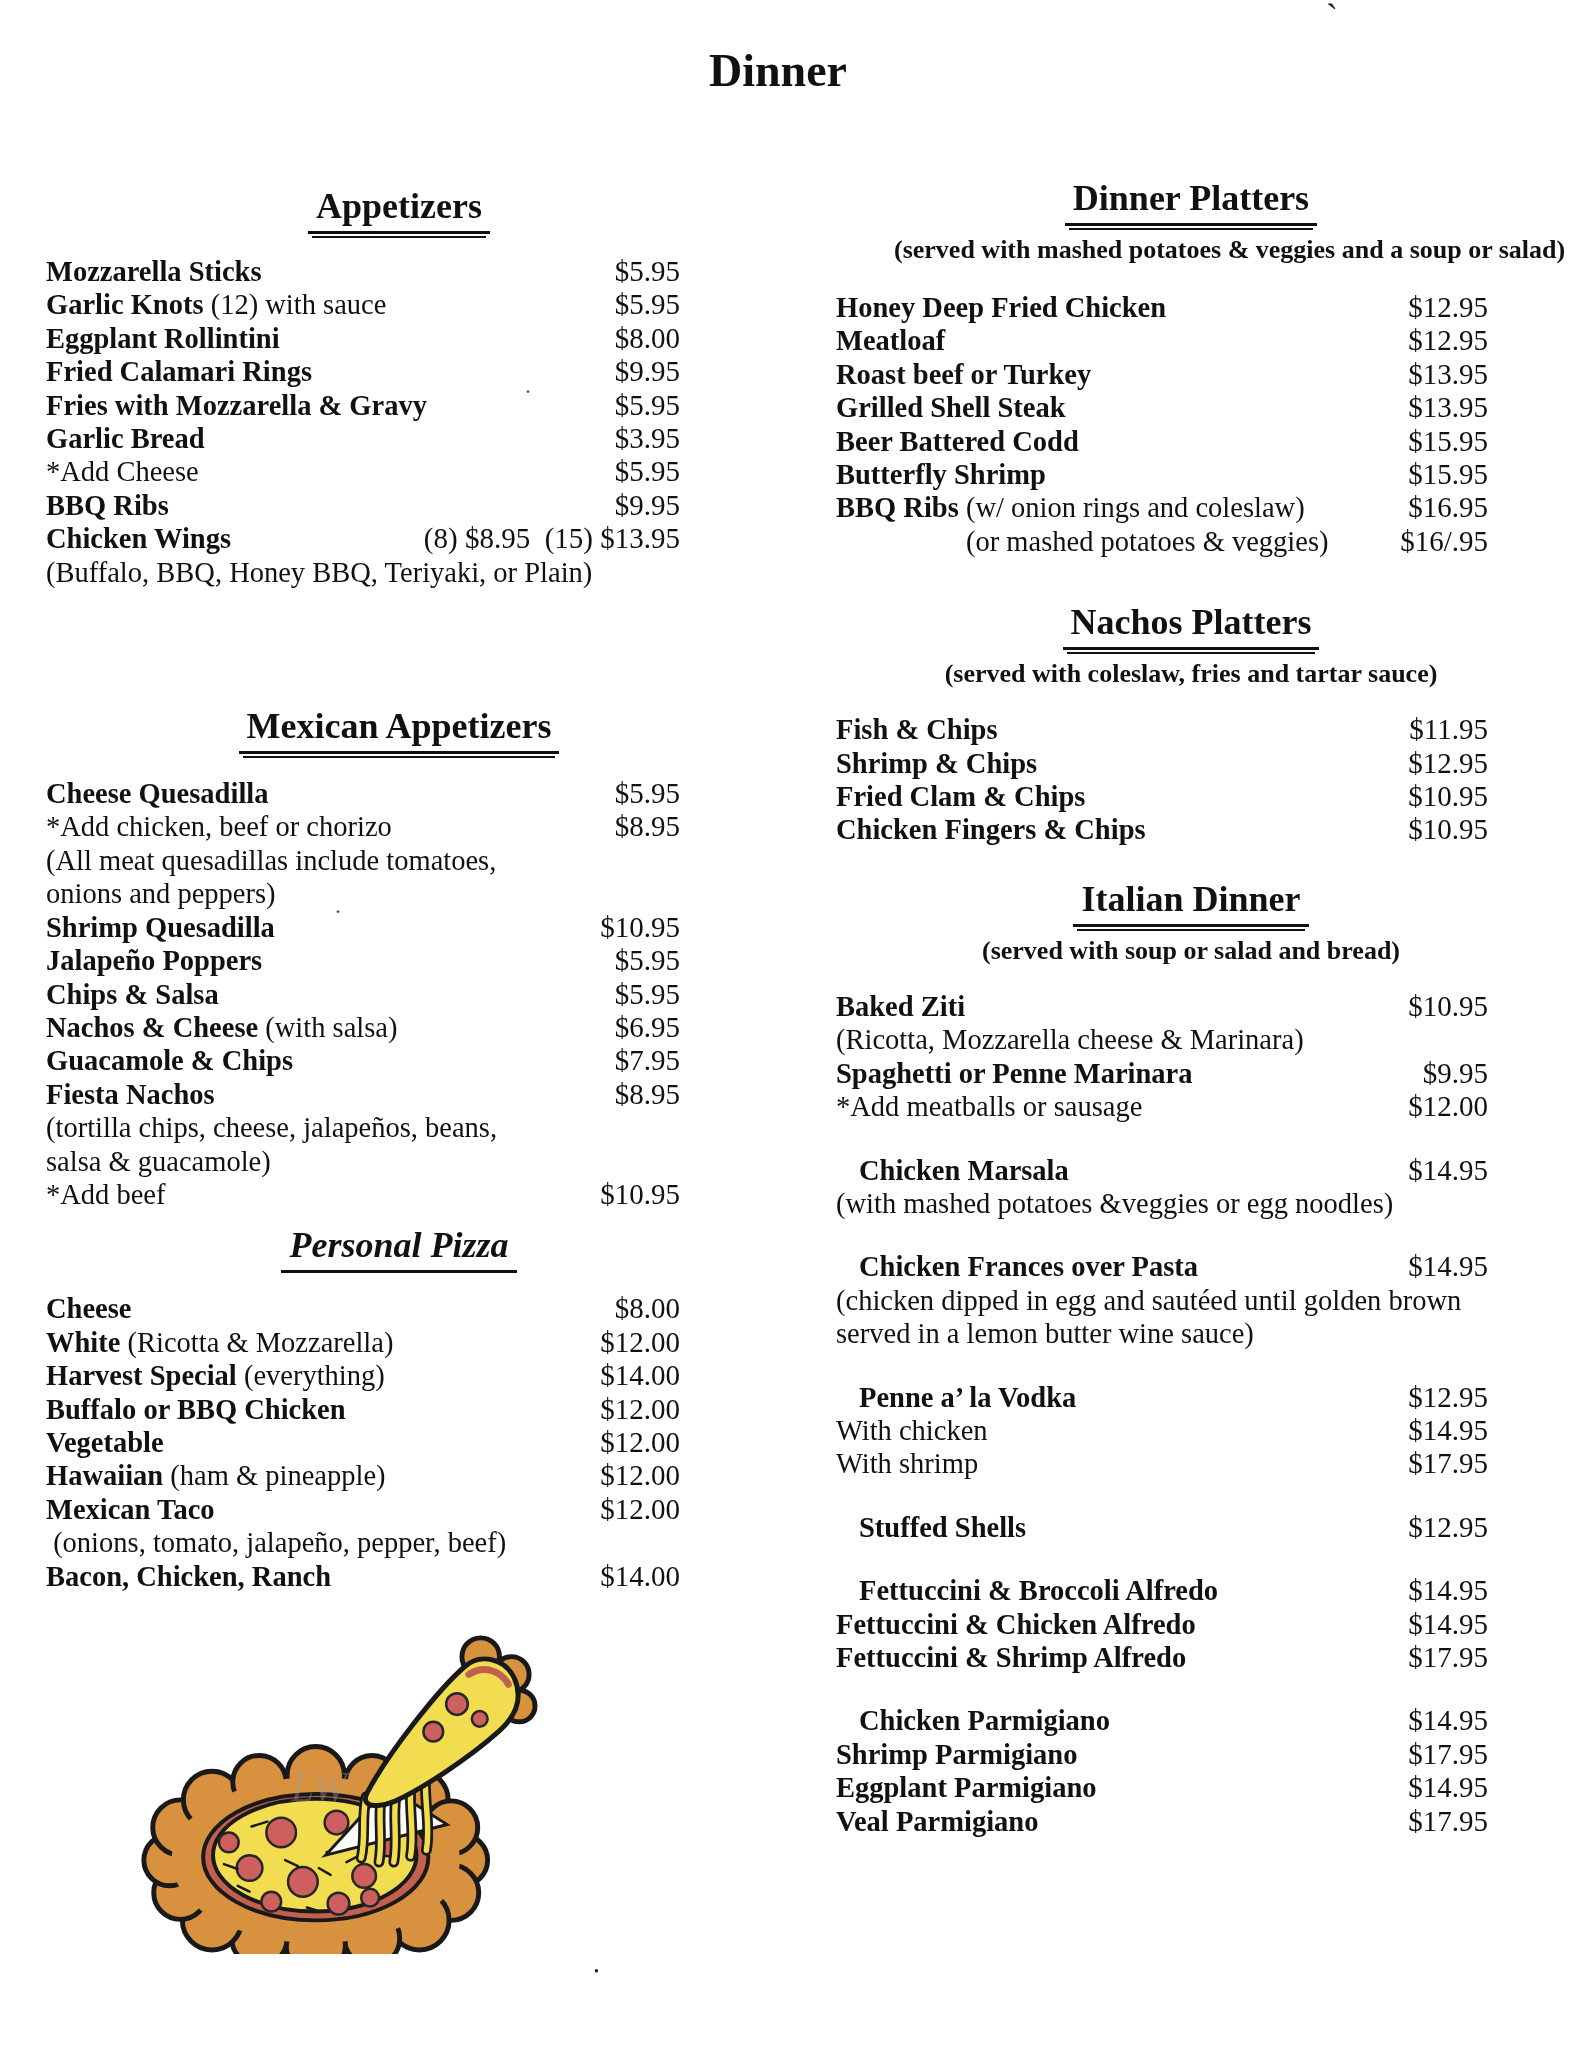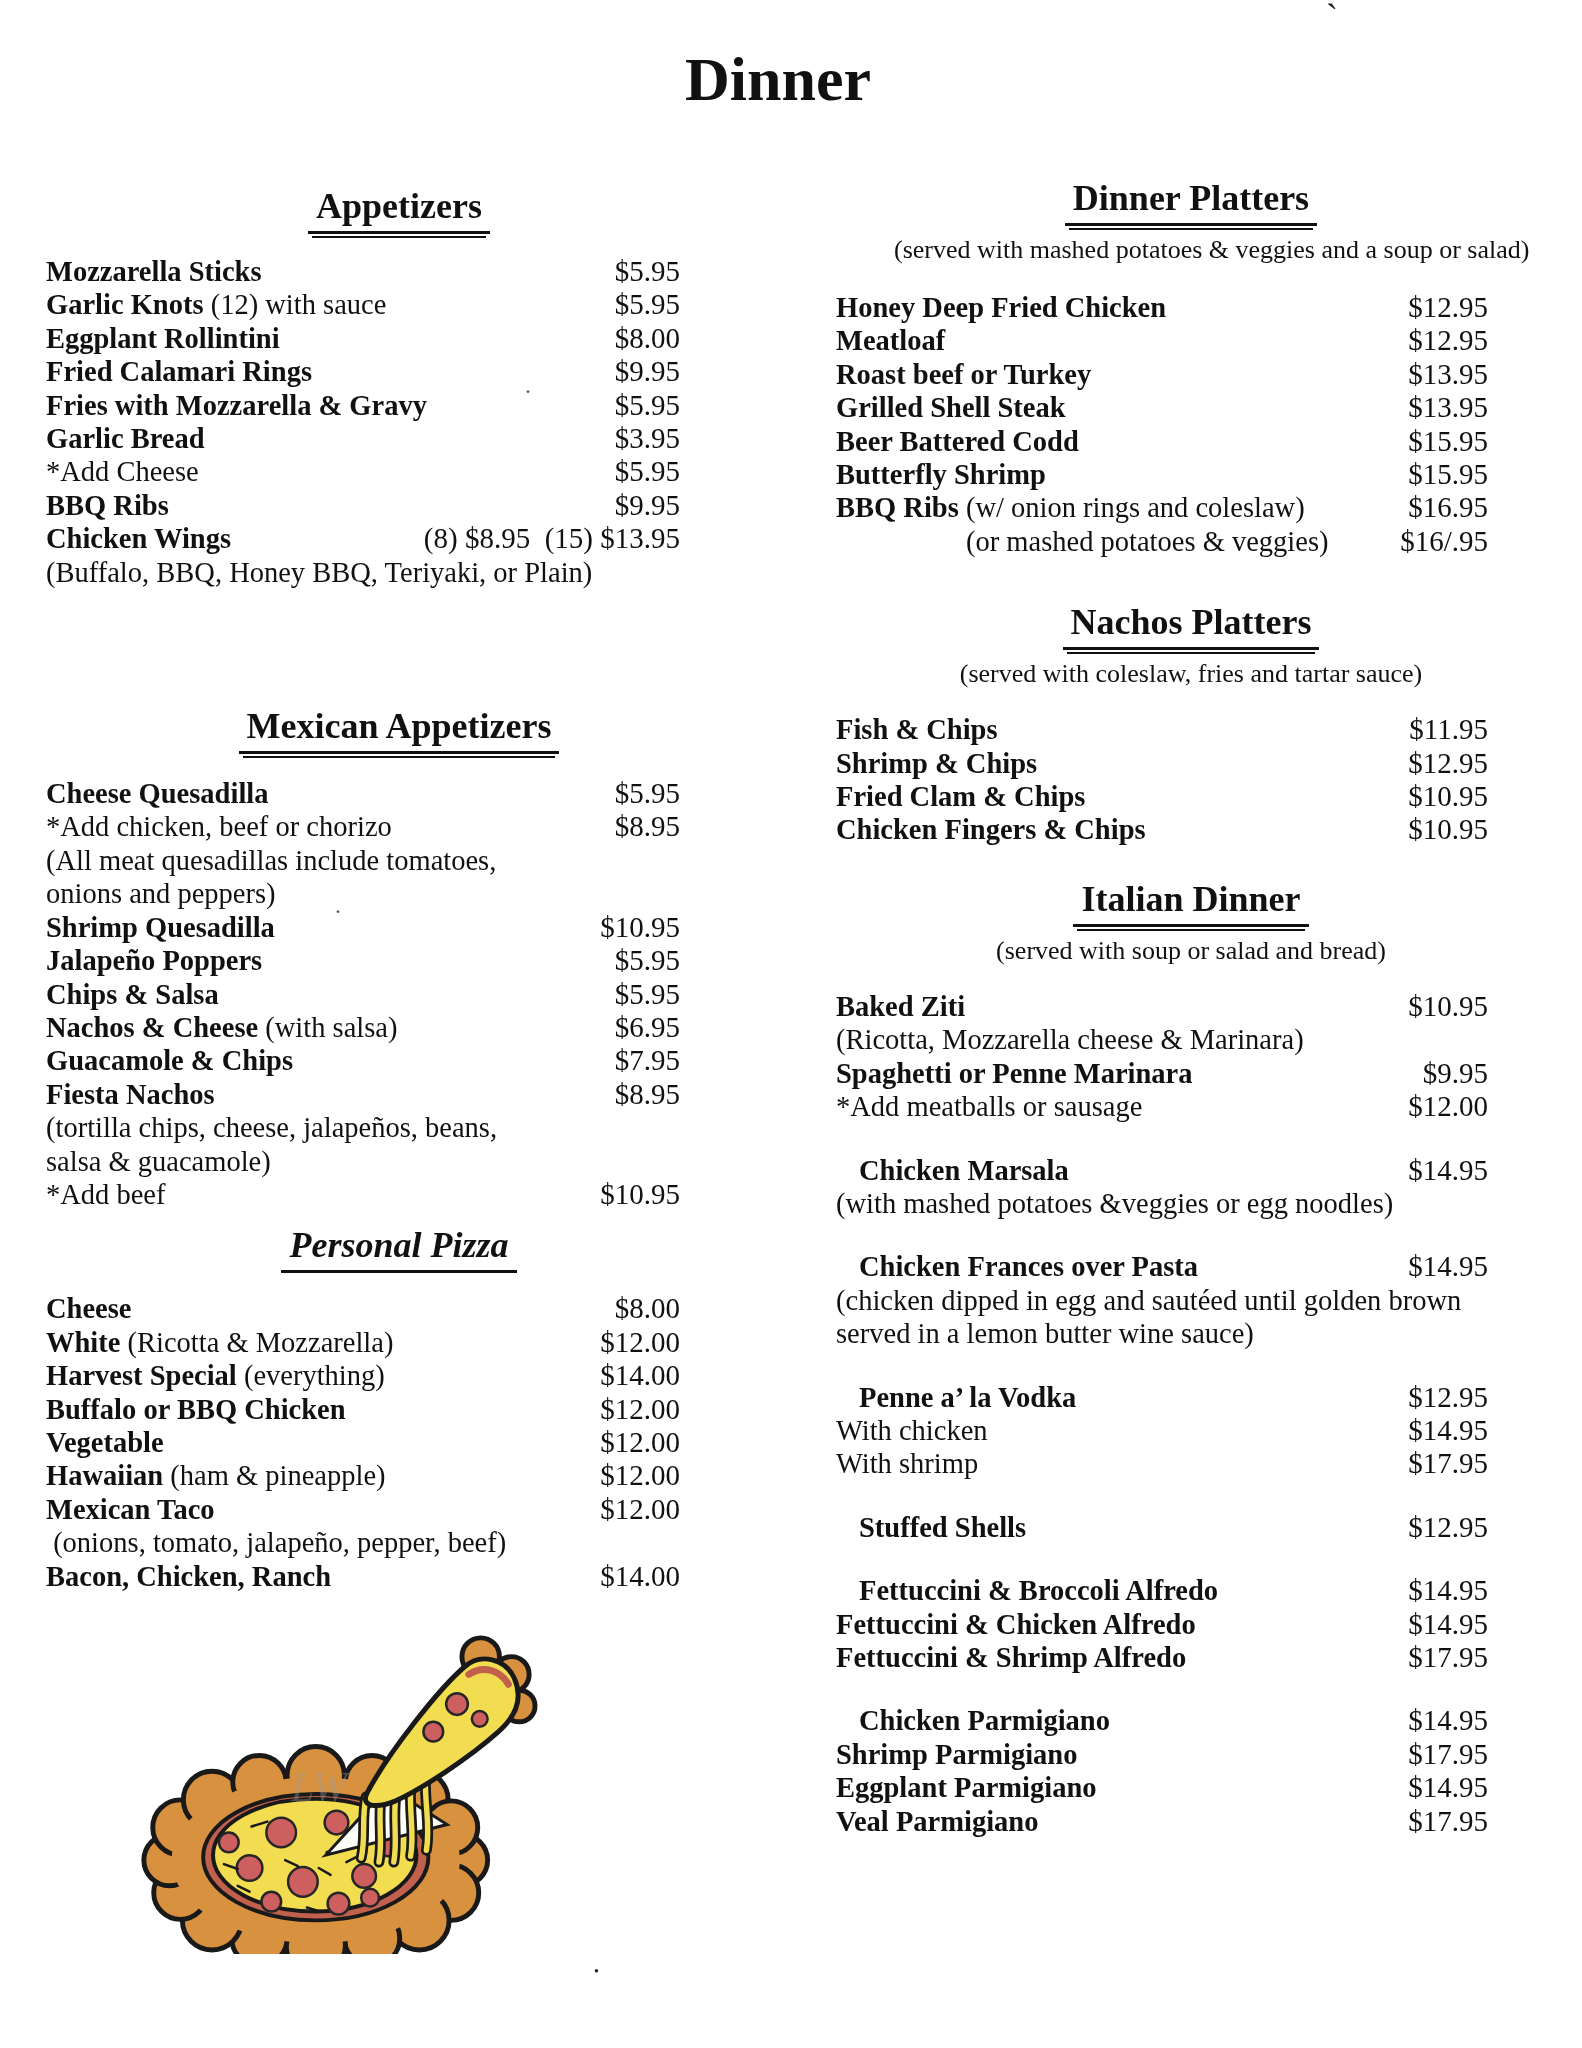--- a/index.html
+++ b/index.html
@@ -1,31 +1,31 @@
 <!DOCTYPE html>
 <html><head>
 <meta charset="utf-8">
 <style>
   html,body{margin:0;padding:0;background:#ffffff;}
   .page{position:relative;width:1582px;height:2048px;background:#fff;
         font-family:"Liberation Serif","DejaVu Serif",serif;color:#111;overflow:hidden;}
   .page-title{position:absolute;top:44px;left:0;width:1556px;text-align:center;
-        font-size:62px;font-weight:700;}
+        font-size:46px;font-weight:700;}
   .col{position:absolute;}
   .col-left{left:46px;top:184px;width:634px;}
   .col-right{left:836px;top:176px;width:652px;}
   .sec-head{text-align:center;line-height:44px;}
   .col-left  .sec-head{padding-left:72px;}
   .col-right .sec-head{padding-left:58px;}
   .sec-title{display:inline-block;font-size:36px;font-weight:700;position:relative;
         border-bottom:3px solid #101010;padding:0 8px 3px;}
   .sec-title.u2::after{content:"";position:absolute;left:4px;right:4px;bottom:-7px;height:2px;background:#101010;}
   .sec-title.it{font-style:italic;}
   .subtitle{font-size:26px;line-height:31px;text-align:center;margin-top:7px;white-space:nowrap;}
-  .col-right .subtitle{padding-left:58px;}
+  .col-right .subtitle{padding-left:58px;font-weight:bold;}
   .row{display:flex;justify-content:space-between;align-items:baseline;
         font-size:28.5px;line-height:33.4px;}
   .nm{white-space:pre;}
   .nm b{font-weight:700;}
   .plain{font-weight:400;}
   .price{font-weight:400;font-size:29px;white-space:pre;}
   .gap{margin-top:30px;margin-left:23px;}
   .indent .nm{padding-left:130px;}
   .artifact{position:absolute;color:#222;}
   .pizza{position:absolute;left:133px;top:1623px;width:405px;height:331px;}

